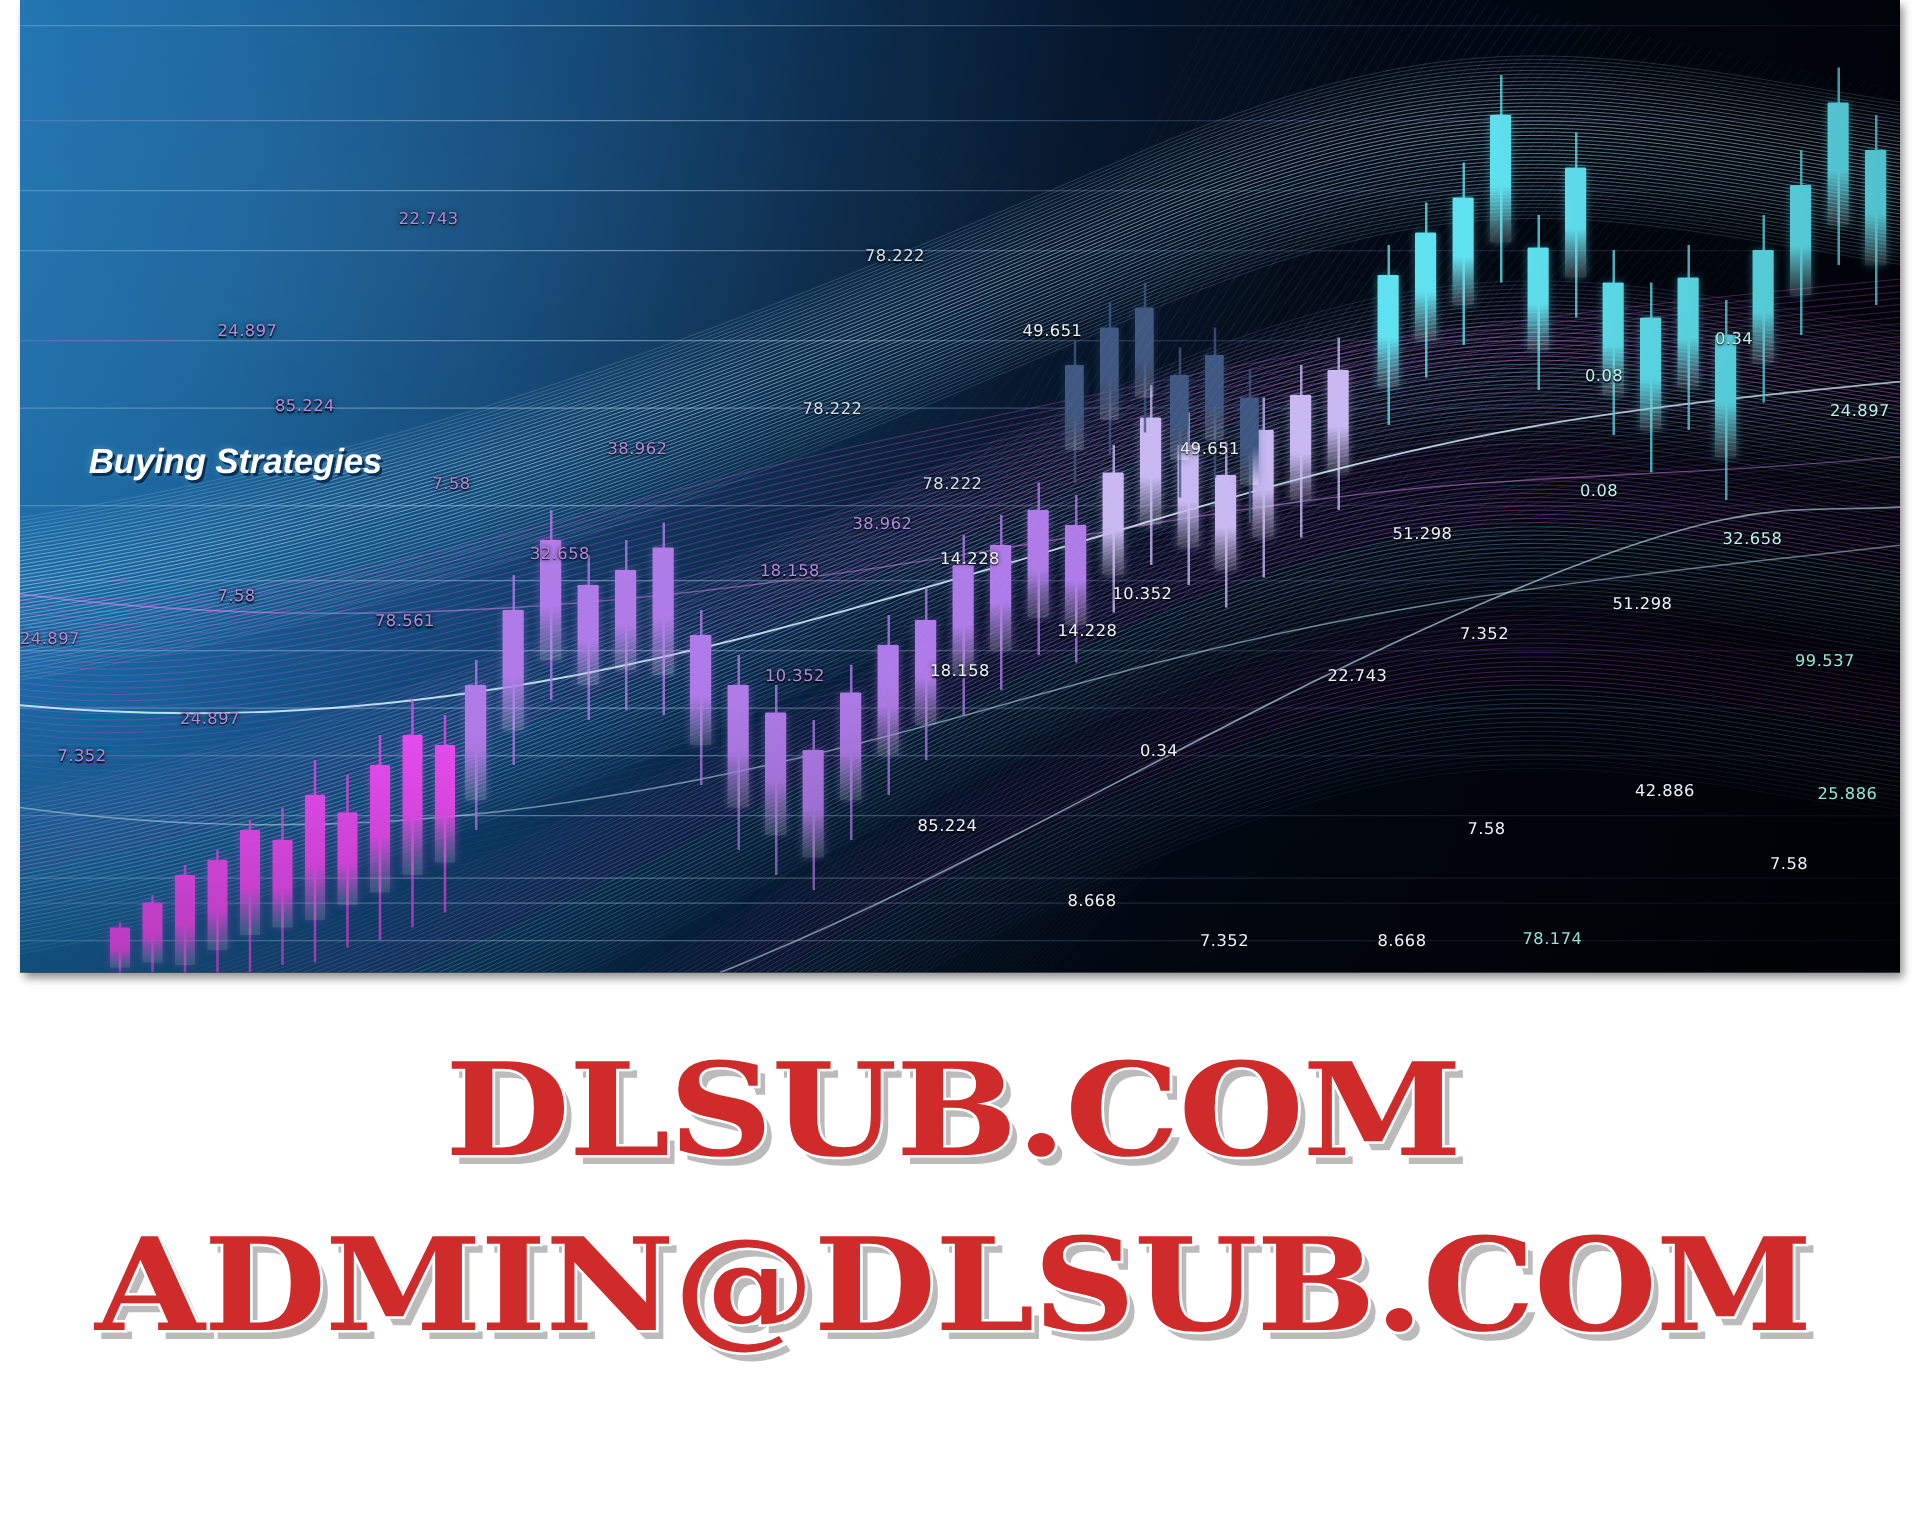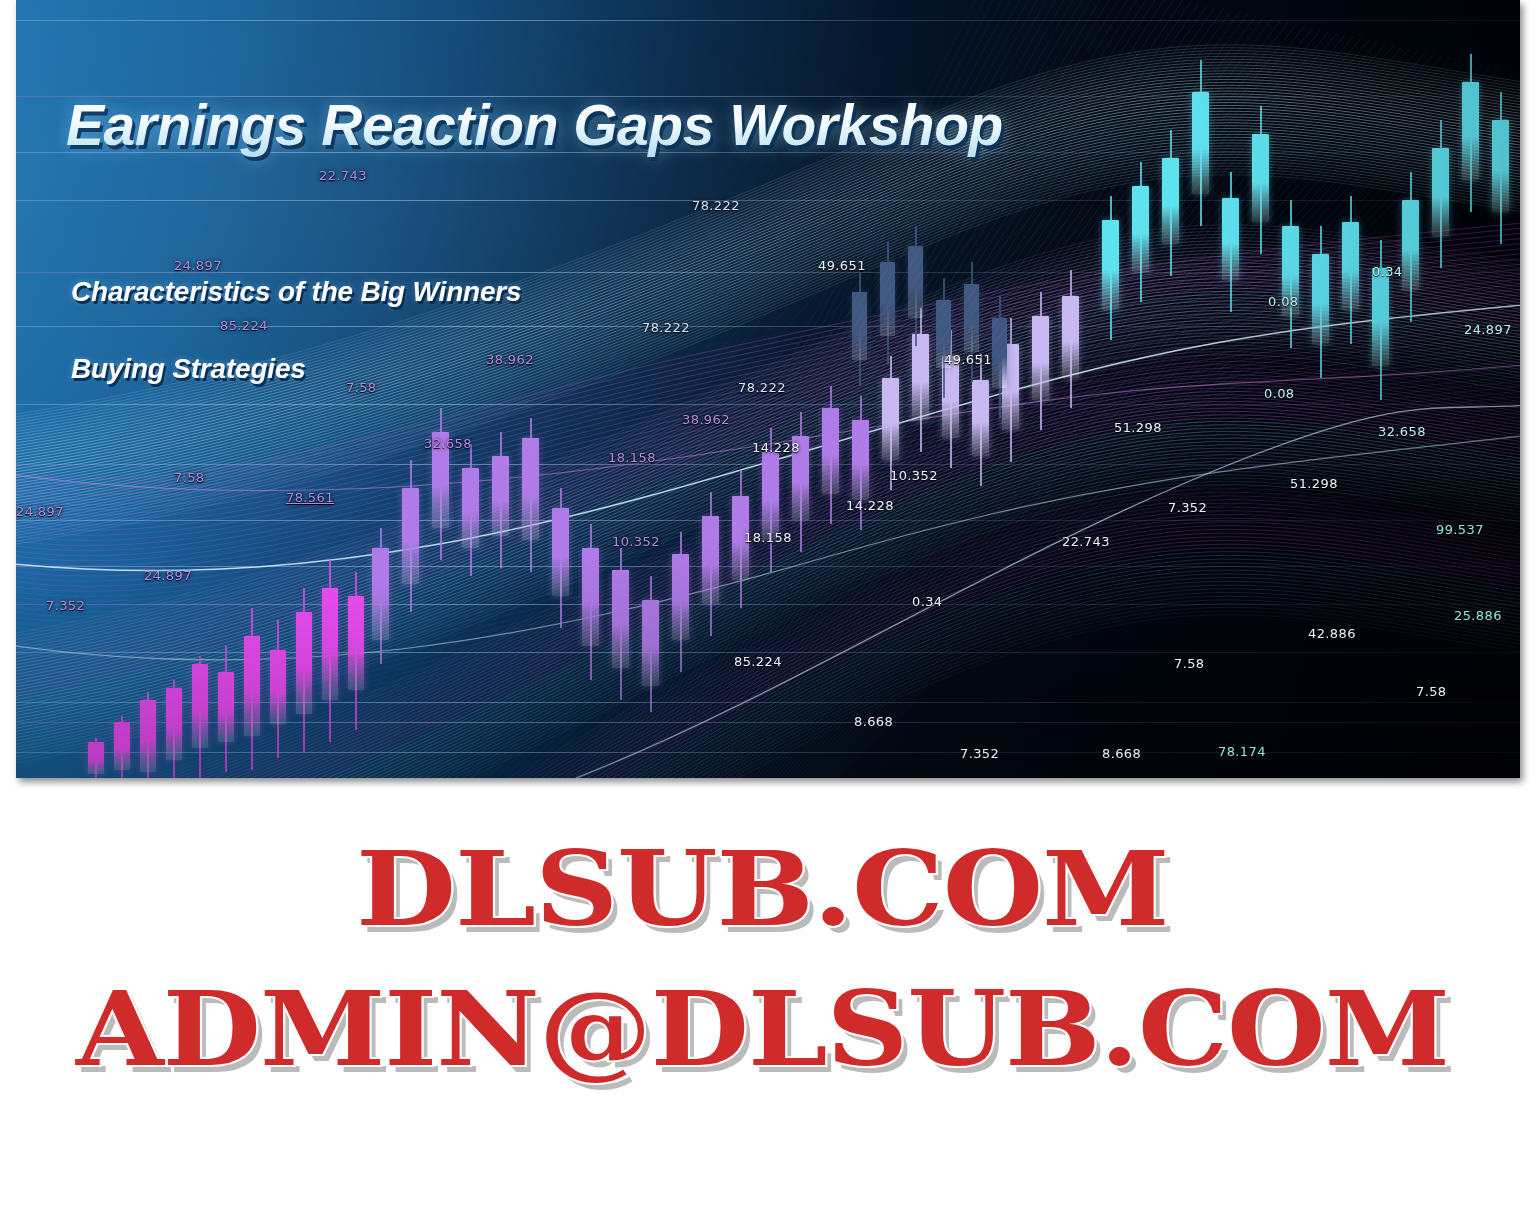--- a/index.html
+++ b/index.html
@@ -819,44 +819,42 @@
       <div class="num cyan" style="left: 1248px; top: 386px;">0.08</div>
       <div class="num purple" style="left: 666px; top: 412px;">38.962</div>
       <div class="num cyan" style="left: 1362px; top: 424px;">32.658</div>
       <div class="num purple" style="left: 408px; top: 436px;">32.658</div>
       <div class="num white" style="left: 1098px; top: 420px;">51.298</div>
       <div class="num white" style="left: 736px; top: 440px;">14.228</div>
       <div class="num purple" style="left: 592px; top: 450px;">18.158</div>
       <div class="num white" style="left: 874px; top: 468px;">10.352</div>
       <div class="num purple" style="left: 158px; top: 470px;">7.58</div>
       <div class="num white" style="left: 1274px; top: 476px;">51.298</div>
-      <div class="num purple" style="left: 270px; top: 490px; text-decoration: underline;">78.561</div>
+      <div class="num purple" style="left: 284px; top: 490px;">78.561</div>
       <div class="num white" style="left: 830px; top: 498px;">14.228</div>
       <div class="num white" style="left: 1152px; top: 500px;">7.352</div>
       <div class="num purple" style="left: 0px; top: 504px;">24.897</div>
       <div class="num teal" style="left: 1420px; top: 522px;">99.537</div>
       <div class="num white" style="left: 728px; top: 530px;">18.158</div>
       <div class="num white" style="left: 1046px; top: 534px;">22.743</div>
       <div class="num purple" style="left: 128px; top: 568px;">24.897</div>
       <div class="num purple" style="left: 596px; top: 534px;">10.352</div>
       <div class="num purple" style="left: 30px; top: 598px;">7.352</div>
       <div class="num white" style="left: 896px; top: 594px;">0.34</div>
-      <div class="num teal" style="left: 1438px; top: 608px;">25.886</div>
+      <div class="num teal" style="left: 1438px; top: 628px;">25.886</div>
       <div class="num white" style="left: 1292px; top: 626px;">42.886</div>
       <div class="num white" style="left: 718px; top: 654px;">85.224</div>
       <div class="num white" style="left: 1158px; top: 656px;">7.58</div>
       <div class="num white" style="left: 1400px; top: 684px;">7.58</div>
       <div class="num white" style="left: 838px; top: 714px;">8.668</div>
       <div class="num white" style="left: 944px; top: 746px;">7.352</div>
       <div class="num white" style="left: 1086px; top: 746px;">8.668</div>
       <div class="num teal" style="left: 1202px; top: 744px;">78.174</div>
     </div>
 
-  <div id="headline">Earnings Reaction Gaps Workshop</div>
-  <div class="subline" id="sub1">Characteristics of the Big Winners</div>
   <div class="subline" id="sub2">Buying Strategies</div>
 
 </div>
 
 <div class="wm-wrap" id="wm1-wrap">
   <div class="wm-shadow" id="wm1s">DLSUB.COM</div>
   <div class="watermark" id="wm1">DLSUB.COM</div>
 </div>
 
 <div class="wm-wrap" id="wm2-wrap">

